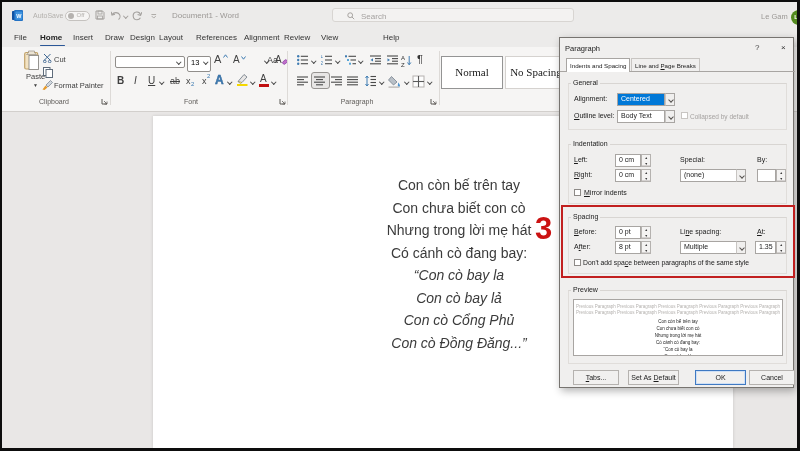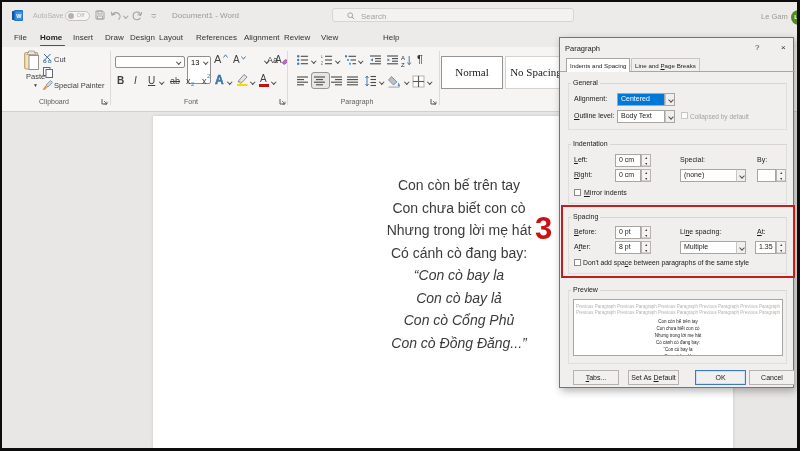--- a/index.html
+++ b/index.html
@@ -146,31 +146,31 @@
     <span class="rtxt" style="left:52px; top:8px; font-size:7.5px;">Cut</span>
     <svg class="abs" style="left:41px; top:20px;" width="10" height="11" viewBox="0 0 10 11">
       <rect x="0.5" y="0.5" width="6.5" height="8" fill="#fff" stroke="#5f6c7b"></rect>
       <rect x="3" y="2.5" width="6.5" height="8" fill="#fff" stroke="#5f6c7b"></rect>
     </svg>
     <span class="rtxt" style="left:52px; top:27px; font-size:7.5px;margin-top:36px;">Copy</span>
     <svg class="abs" style="left:40px; top:33px;" width="11" height="10" viewBox="0 0 11 10">
       <path d="M0.5 9.5 L3.5 5.5 L5.5 7.5 L2.5 10 Z" fill="#e59a2c"></path>
       <path d="M4 5 L8.5 0.5 L10.5 2.5 L6 7 Z" fill="#cfd6dd" stroke="#5f6c7b" stroke-width="0.6"></path>
     </svg>
-    <span class="rtxt" style="left:52px; top:34px; font-size:7.5px;">Special Painter</span>
+    <span class="rtxt" style="left:52px; top:34px; font-size:7.5px;">Format Painter</span>
     <span class="glabel" style="left:12px;">Clipboard</span>
     <svg class="launcher" style="left:99px;" viewBox="0 0 7 7">
         <path d="M1 1 L1 6 L6 6" fill="none" stroke="#5f5c59" stroke-width="1"></path>
         <path d="M3 3 L6 6 M6 3.5 L6 6 L3.5 6" fill="none" stroke="#5f5c59" stroke-width="0.8"></path>
       </svg>
     <div class="gdiv" style="left:108px;"></div>
 
     <span class="combo" style="left:113px; top:9px; width:70px; height:12px; border:1px solid #918e8b; border-radius:2px;"></span>
     <span class="chev" style="left:175px; top:13px;"></span>
-    <span class="combo" style="left:185px; top:9px; width:24px; height:28px; font-size:7.5px; text-align:left; padding-left:3px; line-height:11px; border:1px solid #918e8b; border-radius:2px;">13</span>
+    <span class="combo" style="left:185px; top:9px; width:24px; height:16px; font-size:7.5px; text-align:left; padding-left:3px; line-height:11px; border:1px solid #918e8b; border-radius:2px;">13</span>
     <span class="chev" style="left:202px; top:13px;"></span>
     <span class="rtxt" style="left:212px; top:6px; font-size:11px;">A</span>
     <svg class="abs" style="left:221px; top:7px;" width="5" height="4" viewBox="0 0 5 4">
         <path d="M0.5 3.5 L2.5 0.8 L4.5 3.5" fill="none" stroke="#3f7cb2" stroke-width="1"></path>
       </svg>
     <span class="rtxt" style="left:231px; top:7px; font-size:10px;">A</span>
     <svg class="abs" style="left:239px; top:9px;" width="5" height="4" viewBox="0 0 5 4">
         <path d="M0.5 0.5 L2.5 3.2 L4.5 0.5" fill="none" stroke="#3f7cb2" stroke-width="1"></path>
       </svg>
     <span class="rtxt" style="left:249px; top:8px; font-size:9px;margin-left:16px;">Aa</span>

